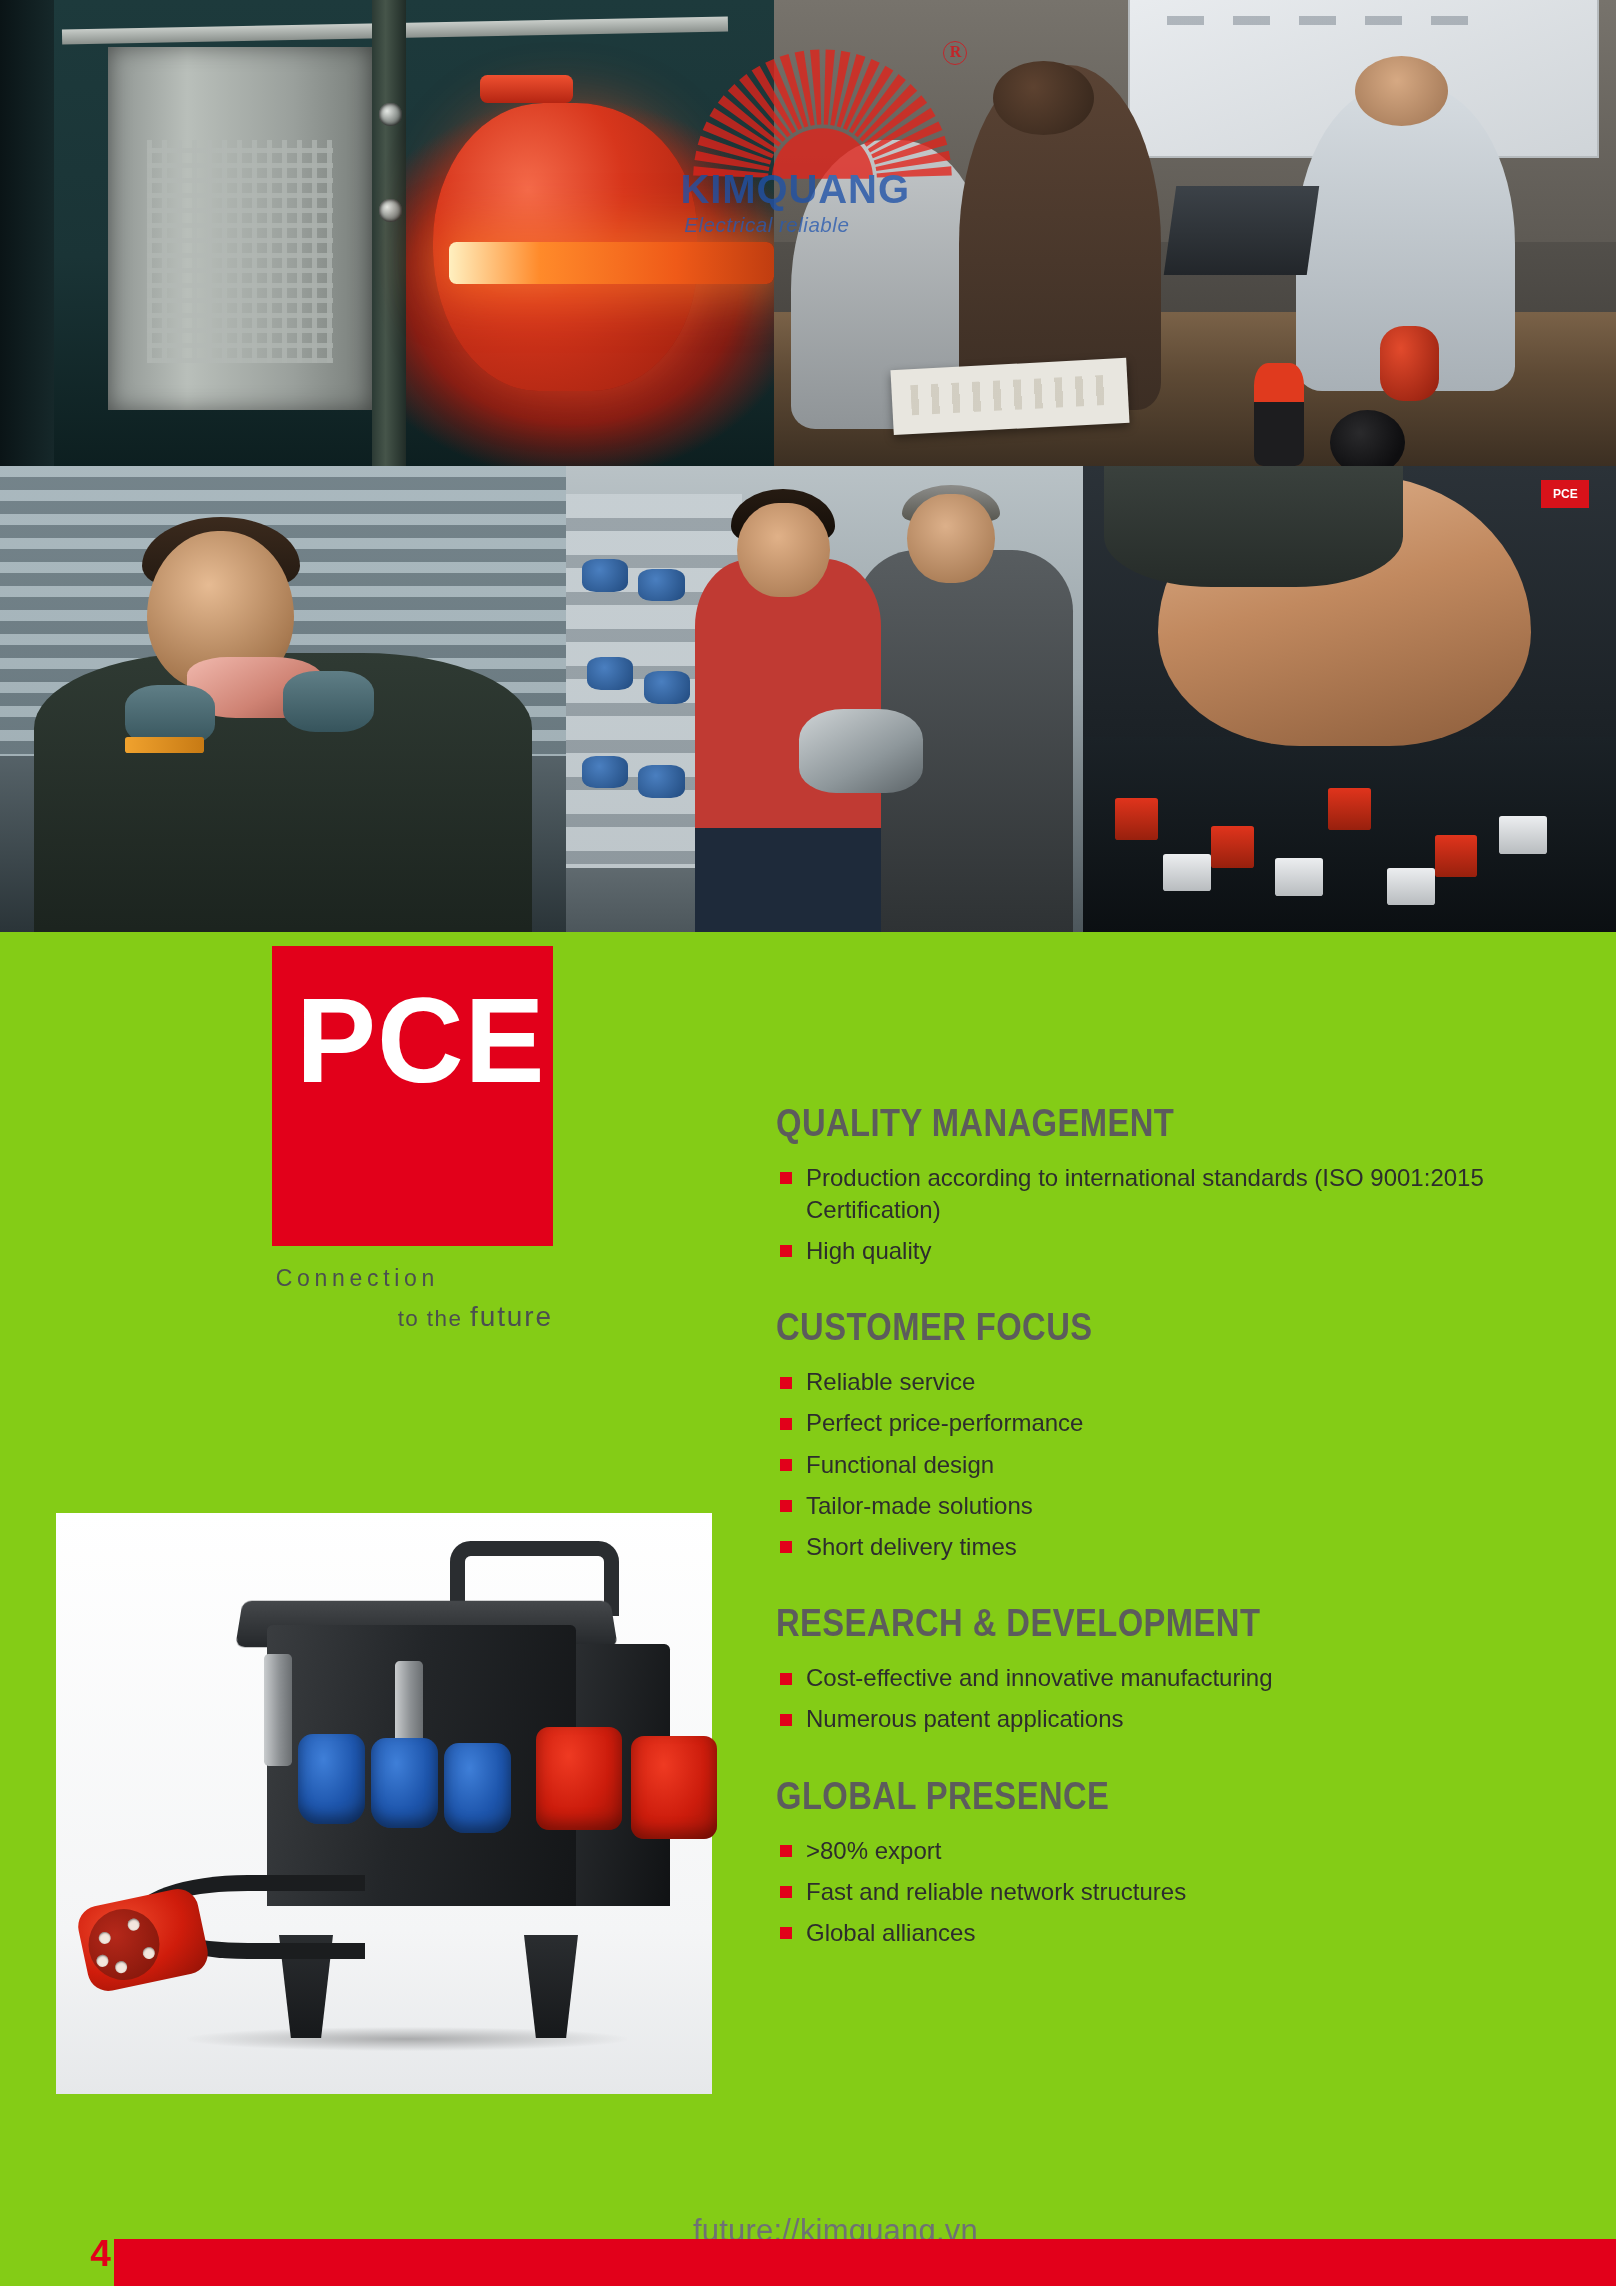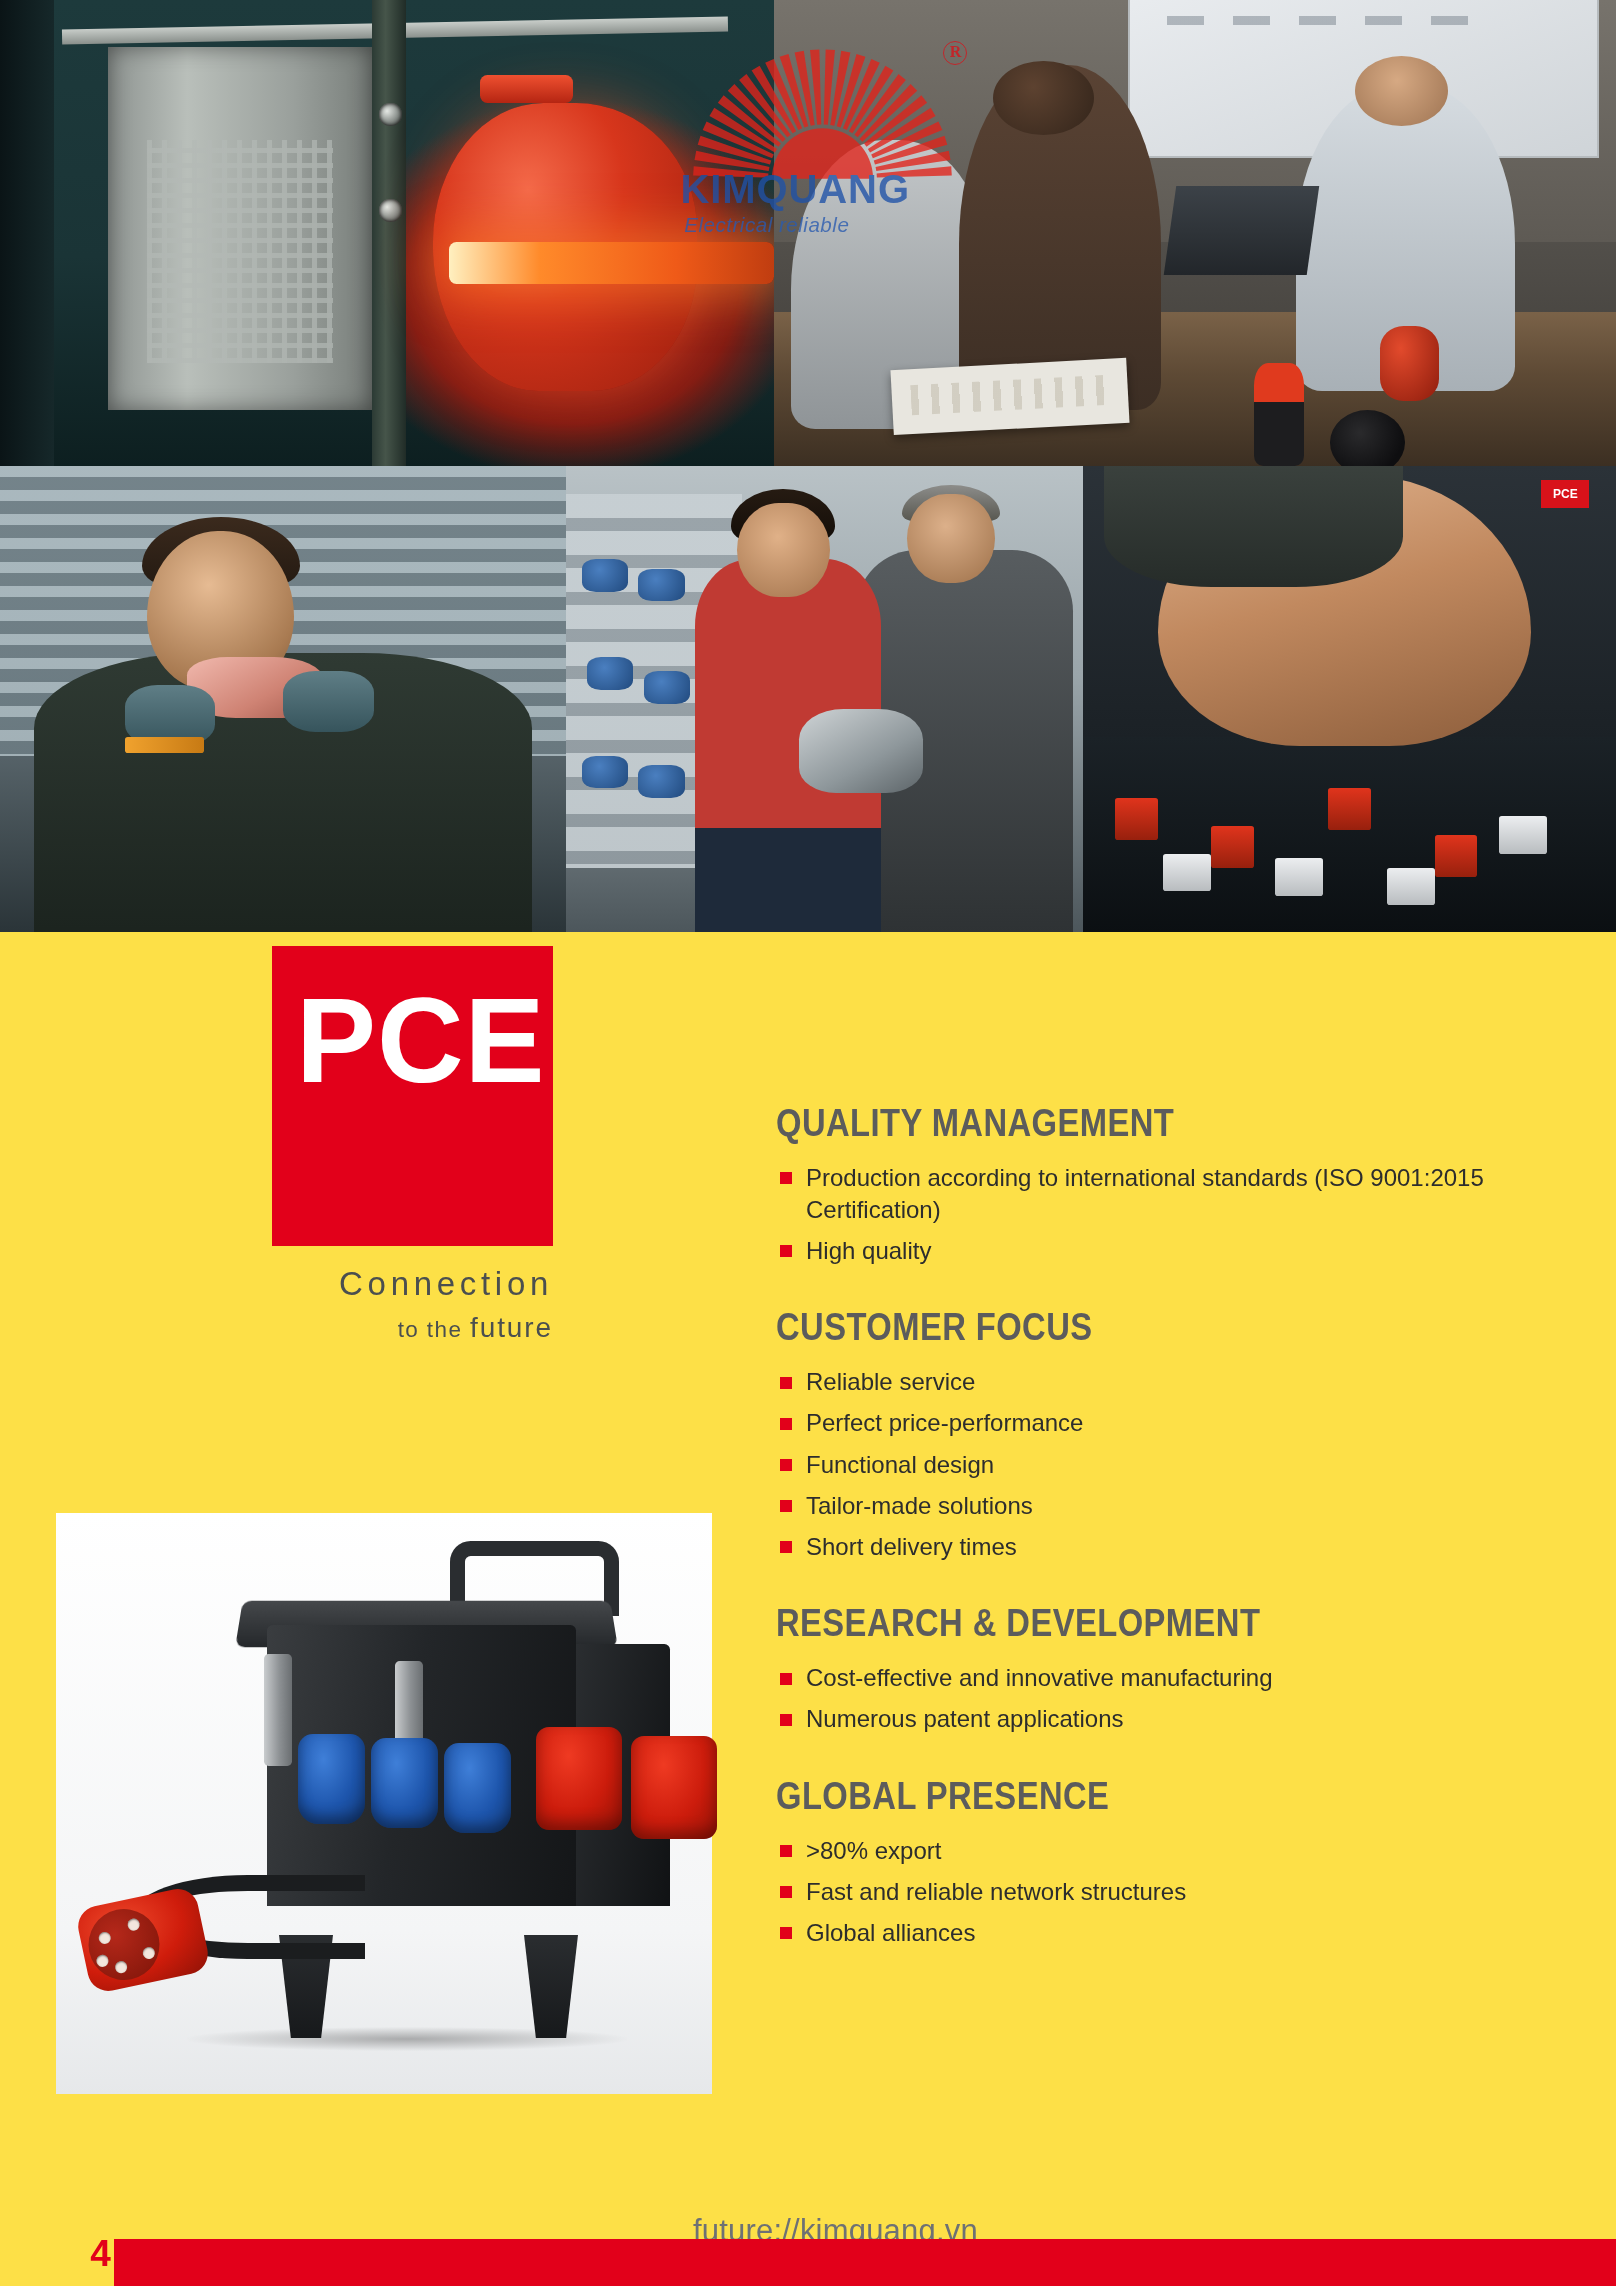--- a/index.html
+++ b/index.html
@@ -180,30 +180,30 @@
       font-size:16px; font-weight:700; line-height:20.6px; text-align:center;
       font-family:"Liberation Serif", serif; }
   .wm-fan { position:absolute; left:9.4px; top:17px; width:281px; height:141px; }
   .wm-name { position:absolute; left:7.5px; top:148px; width:285px;
       color:#1f52a8; font-size:40px; font-weight:700; letter-spacing:0.9px;
       font-family:"Liberation Sans", sans-serif; line-height:1; }
   .wm-sub { position:absolute; left:11.2px; top:192px; width:281px;
       color:#2a5bb0; font-size:20.6px; font-style:italic; letter-spacing:0.5px; }
 
   
-  .content { position:absolute; left:0; top:932px; width:1616px; height:1354px; background:#fde047; }
+  .content { position:absolute; left:0; top:932px; width:1616px; height:1354px; background:#84cc16; }
 
   
   .logo-block { position:absolute; left:272px; top:14px; width:281px; }
   .logo-square { width:281px; height:300px; background:#e2001a; position:relative; }
   .logo-text { position:absolute; left:24px; top:34px; color:#fff;
       font-size:120px; font-weight:700; letter-spacing:0.9px; line-height:1;
       font-family:"Liberation Sans", sans-serif; }
   .tagline { margin-top:19px; width:281px; text-align:right; }
-  .tag1 { color:#4b4f4f; font-size:33px; letter-spacing:4.7px; text-align:right;
+  .tag1 { color:#4b4f4f; font-size:23px; letter-spacing:4.7px; text-align:left;
       padding-left:3.7px; }
   .tag2 { color:#4b4f4f; font-size:22.5px; letter-spacing:1.4px; margin-top:9.4px; }
   .tag2 .big { font-size:28px; letter-spacing:1.9px; }
 
   
   .product { position:absolute; left:56px; top:581px; width:656px; height:581px; }
   .pr-bg { position:absolute; inset:0; background: linear-gradient(180deg,#ffffff 0%,#f4f5f6 72%,#e6e8ea 100%); }
   .pr-body { position:absolute; left:211px; top:112px; width:309px; height:281px;
       background: linear-gradient(100deg,#3a3d40 0%,#232629 45%,#141618 100%);
       border-radius: 5.6px 5.6px 0 0; }

